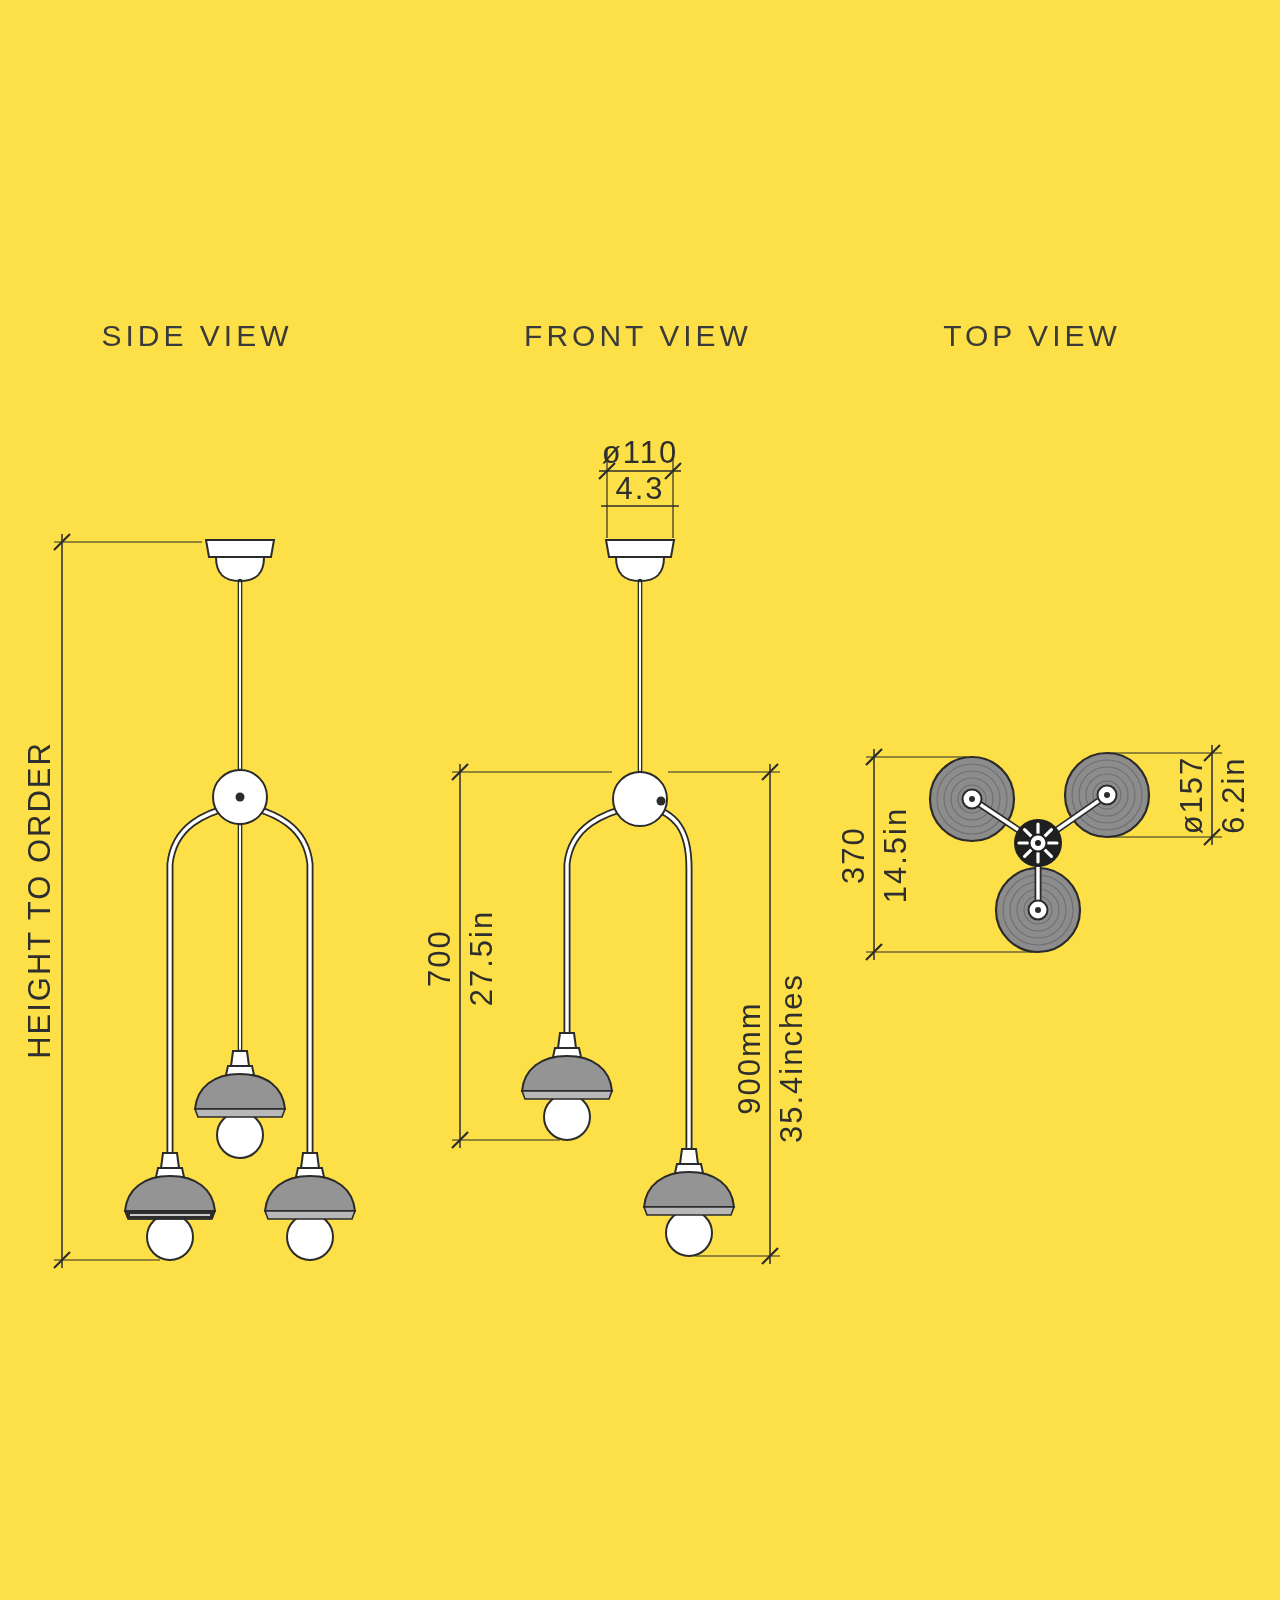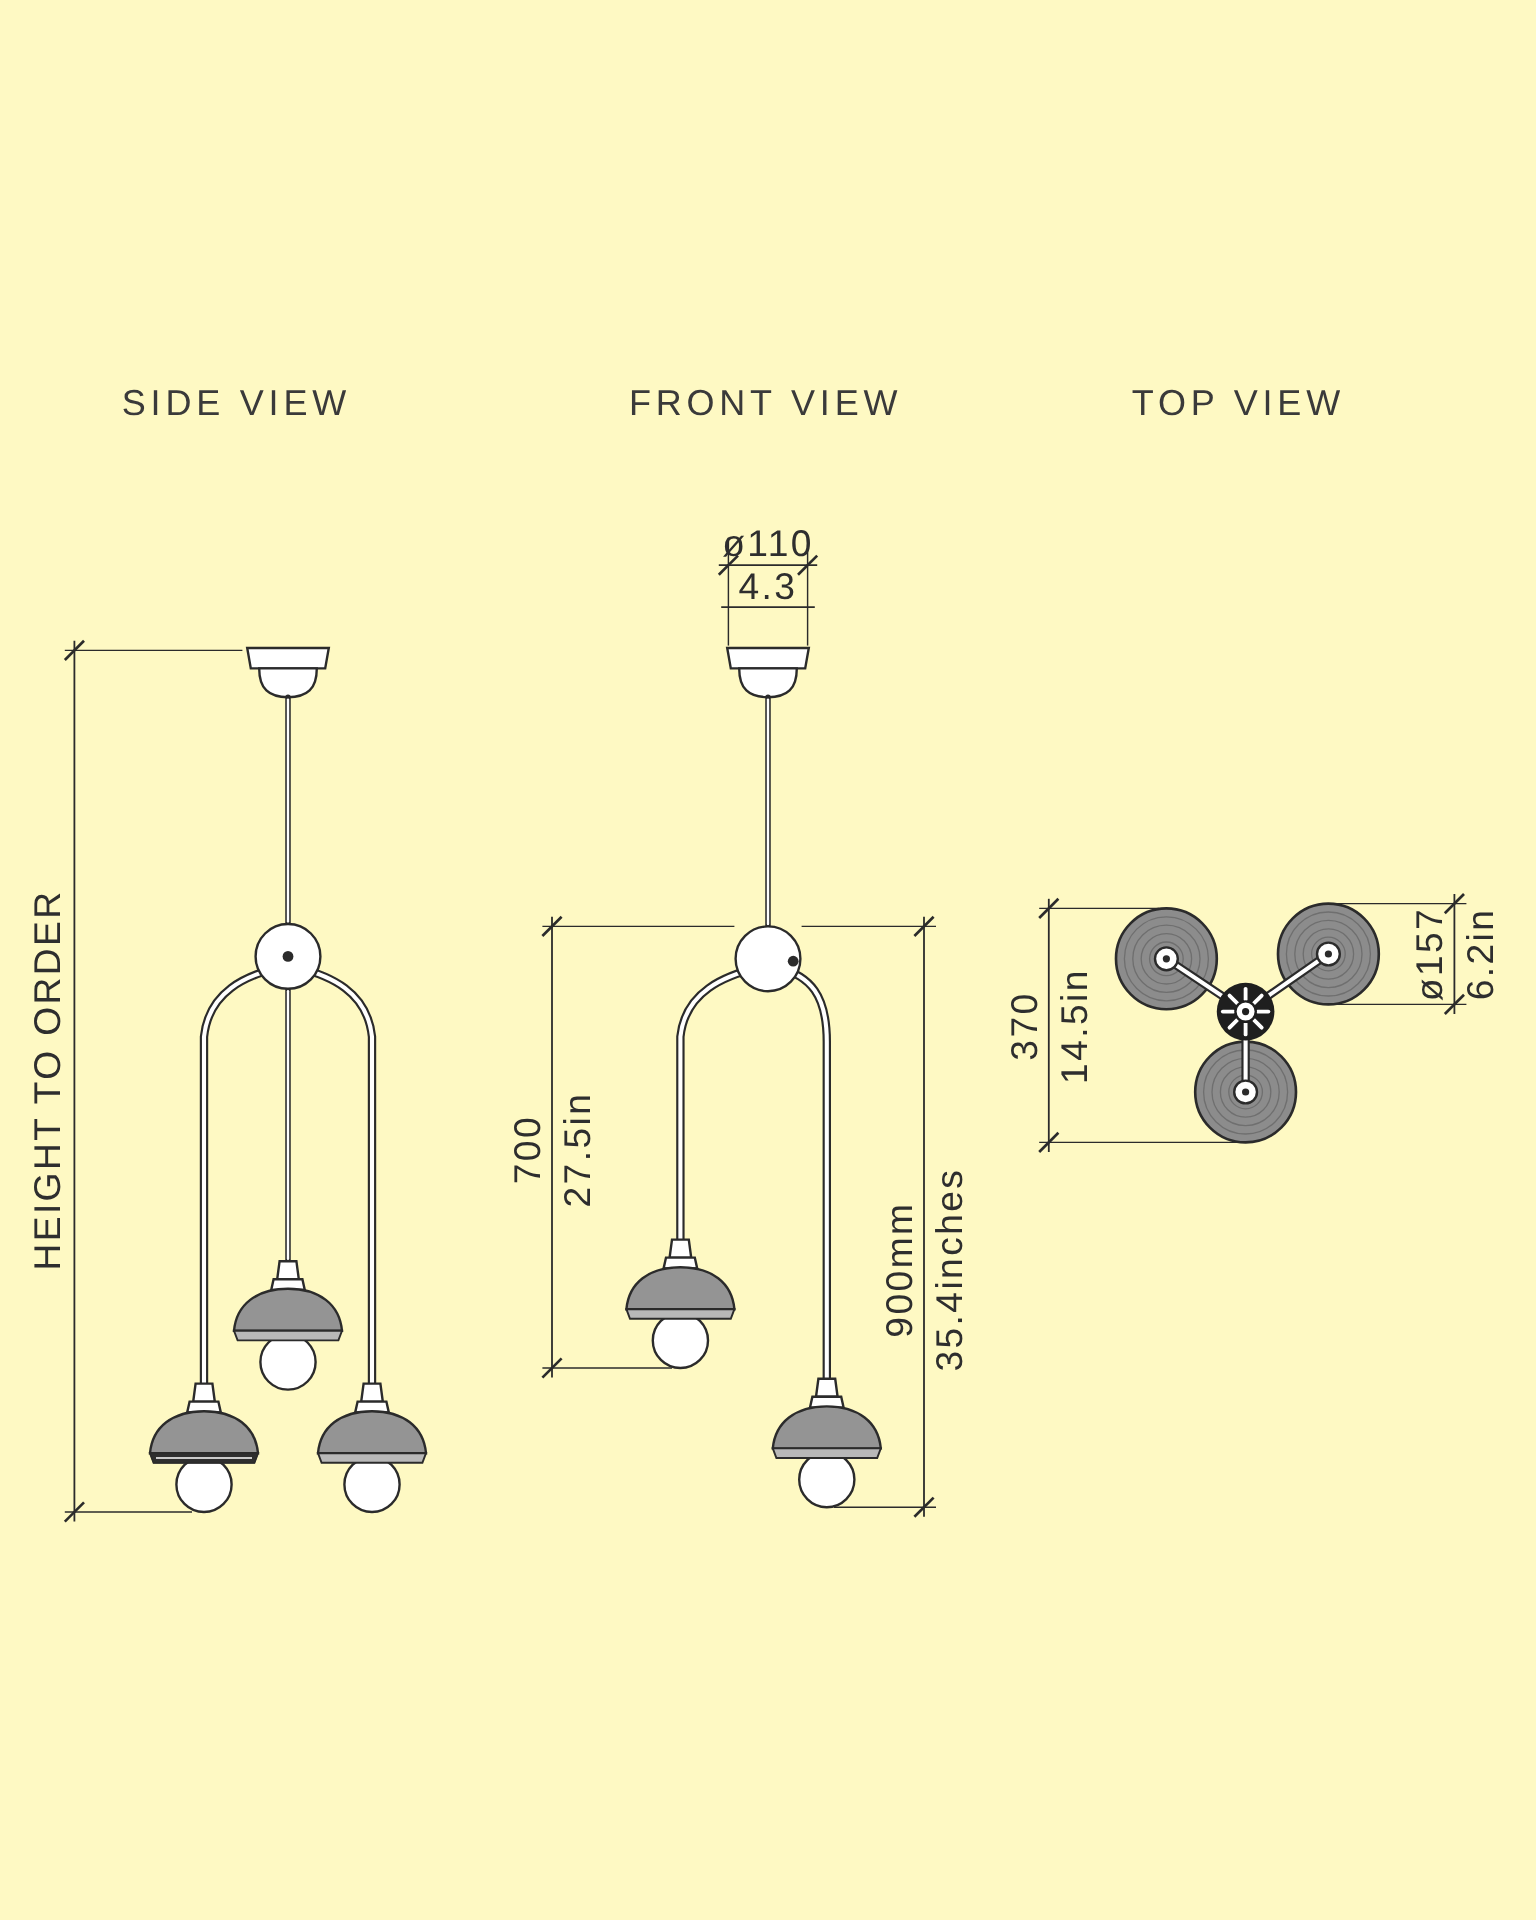--- a/index.html
+++ b/index.html
@@ -1,16 +1,16 @@
 <!DOCTYPE html>
 <html style="--line: #2b2b2b; --text: #3a3a3a; --shade: #949494; --rim: #b8b8b8; --rim_dark: #2e2e2e; --disc: #8c8c8c; --hub: #1f1f1f;"><head>
 <meta charset="utf-8">
 <style>
   html,body{margin:0;padding:0;background:#fff;}
-  .stage{position:relative;width:1280px;height:1600px;background:#fef9c3;overflow:hidden;}
+  .stage{position:relative;width:1280px;height:1600px;background:#fde047;overflow:hidden;}
   svg{display:block}
   .outline{fill:#fff;stroke:var(--line,#2b2b2b);stroke-width:2}
   .shadefill{fill:var(--shade,#949494);stroke:var(--line,#2b2b2b);stroke-width:2}
   .rimfill{fill:var(--rim,#b8b8b8);stroke:var(--line,#2b2b2b);stroke-width:1.6}
   .rimdark{fill:var(--rim_dark,#2e2e2e);stroke:var(--line,#2b2b2b);stroke-width:1}
   .discfill{fill:var(--disc,#8c8c8c);stroke:var(--line,#2b2b2b);stroke-width:2.2}
   .ring{fill:none;stroke:#6f6f6f;stroke-width:1.1}
   .t-out{stroke:var(--line,#2b2b2b);fill:none;stroke-linecap:round}
   .arm-out{stroke-width:7}
   .arm-in{stroke:#fff;stroke-width:3.4;fill:none;stroke-linecap:round}

